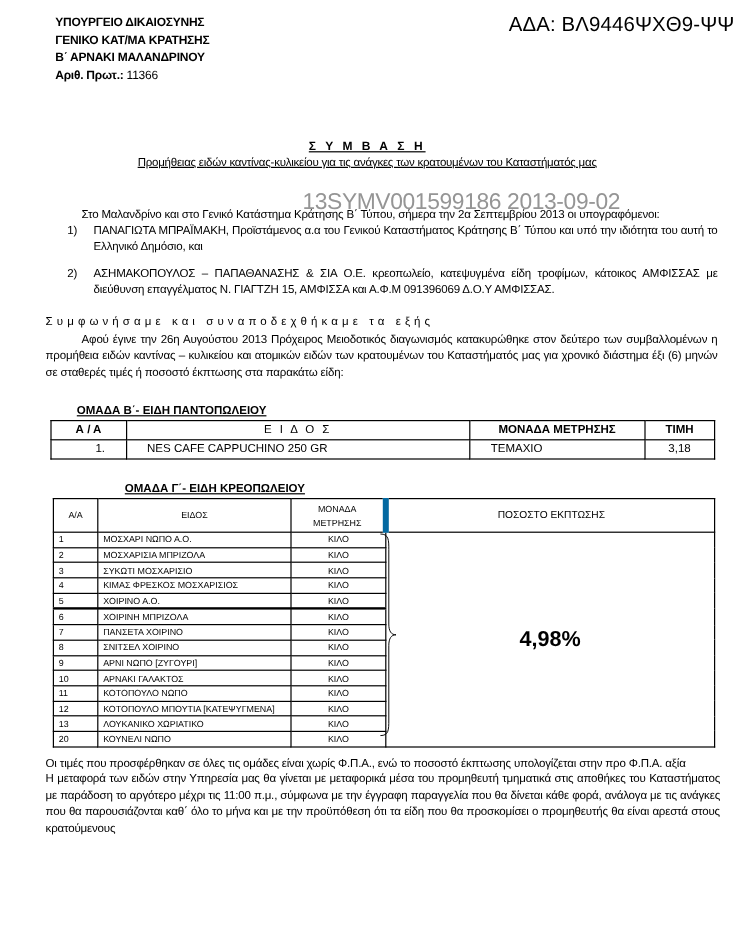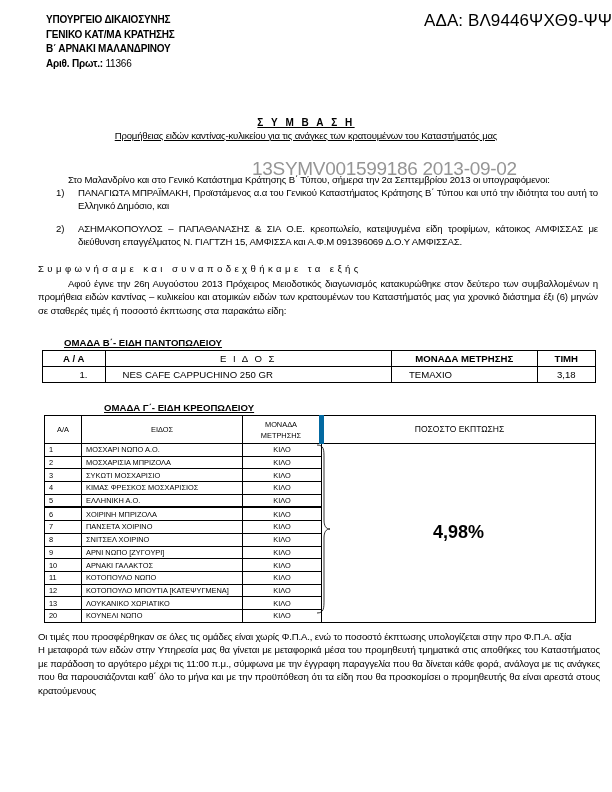--- a/index.html
+++ b/index.html
@@ -122,21 +122,21 @@
         <td>ΣΥΚΩΤΙ  ΜΟΣΧΑΡΙΣΙΟ</td>
         <td style="text-align:center">ΚΙΛΟ</td>
       </tr>
   <tr>
         <td>4</td>
         <td>ΚΙΜΑΣ ΦΡΕΣΚΟΣ  ΜΟΣΧΑΡΙΣΙΟΣ</td>
         <td style="text-align:center">ΚΙΛΟ</td>
       </tr>
   <tr style="border-bottom:2px solid #000">
         <td>5</td>
-        <td>ΕΛΛΗΝΙΚΗ  Α.Ο.</td>
+        <td>ΧΟΙΡΙΝΟ  Α.Ο.</td>
         <td style="text-align:center">ΚΙΛΟ</td>
       </tr>
   <tr>
         <td>6</td>
         <td>ΧΟΙΡΙΝΗ   ΜΠΡΙΖΟΛΑ</td>
         <td style="text-align:center">ΚΙΛΟ</td>
       </tr>
   <tr>
         <td>7</td>
         <td>ΠΑΝΣΕΤΑ   ΧΟΙΡΙΝΟ</td>

